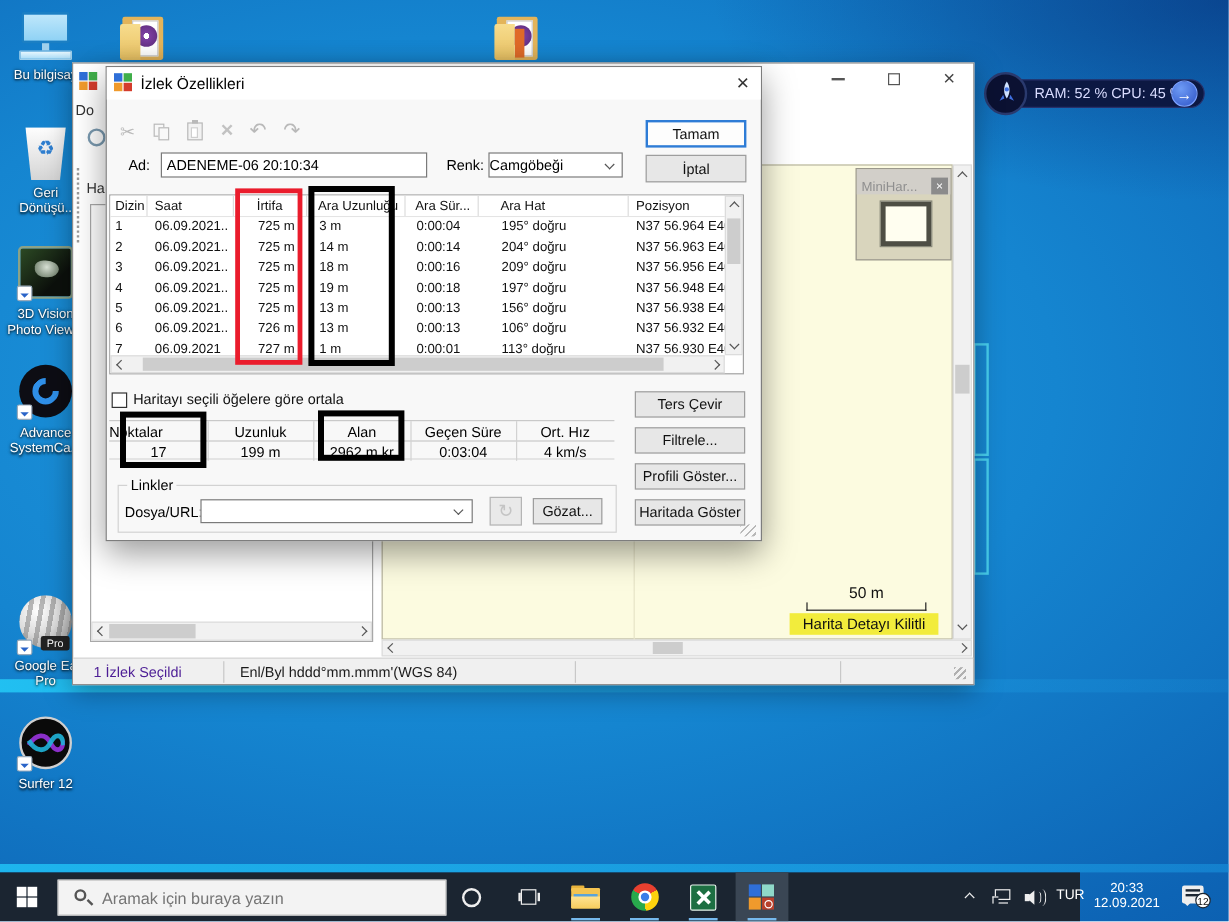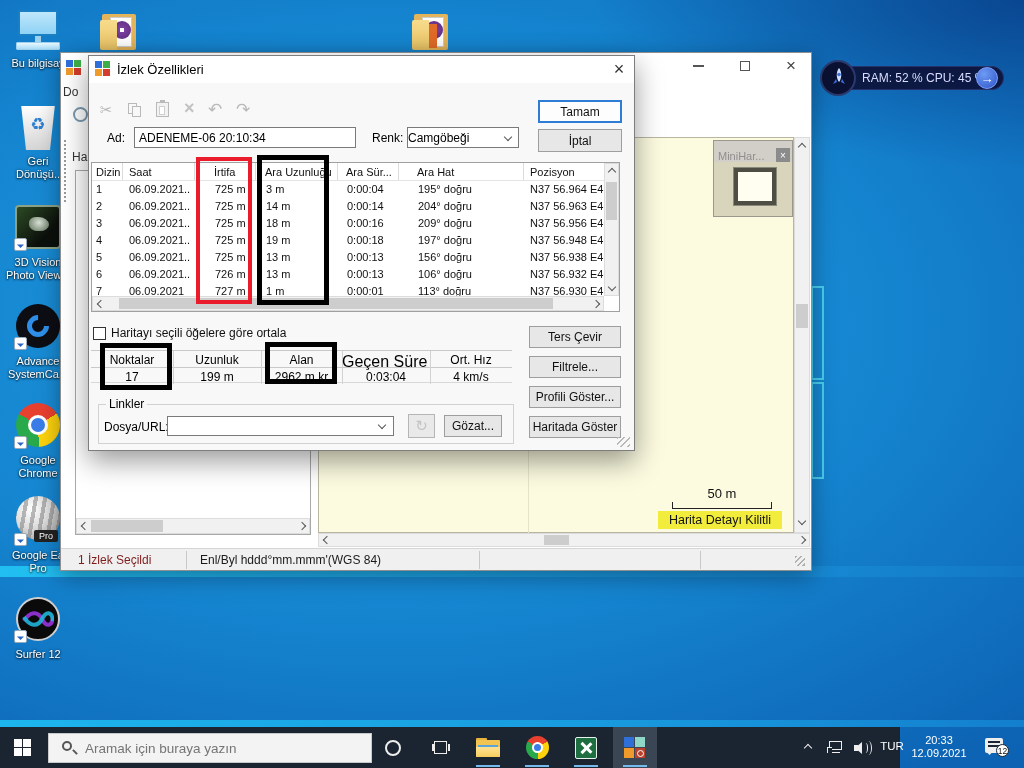--- a/index.html
+++ b/index.html
@@ -100,32 +100,20 @@
       <span class="a" style="left:14px;top:2px;width:44px;height:44px;border-radius:50%;background:#0d0d14"></span>
       <span class="a" style="left:25px;top:13px;width:22px;height:22px;border:5px solid #2f8fe8;border-right-color:transparent;border-radius:50%;transform:rotate(-45deg)"></span>
       <span class="badge-sc" style="left:12px;bottom:2px">
           <i></i>
         </span>
     </div>
     <div class="lbl">Advance
 SystemCa...</div>
   </div>
 
-  <div class="a dico" style="left:2px;top:401px">
-    <div style="position:relative;height:50px">
-      <span class="a" style="left:14px;top:2px;width:44px;height:44px;border-radius:50%;background:conic-gradient(from -60deg,#e8402f 0 33%,#fdd20d 33% 66%,#28a94c 66% 100%)"></span>
-      <span class="a" style="left:26px;top:14px;width:20px;height:20px;border-radius:50%;background:#fff"></span>
-      <span class="a" style="left:29px;top:17px;width:14px;height:14px;border-radius:50%;background:#3a7de8"></span>
-      <span class="badge-sc" style="left:12px;bottom:2px">
-          <i></i>
-        </span>
-    </div>
-    <div class="lbl">Google
-Chrome</div>
-  </div>
 
   <div class="a dico" style="left:2px;top:494px">
     <div style="position:relative;height:52px">
       <span class="a" style="left:14px;top:2px;width:44px;height:44px;border-radius:50%;background:repeating-linear-gradient(100deg,rgba(120,120,120,.5) 0 4px,rgba(255,255,255,0) 4px 9px),radial-gradient(circle at 35% 30%,#ffffff,#dcdcdc 45%,#8f8f8f 100%)"></span>
       <span class="a" style="left:32px;top:36px;background:#222;color:#fff;font-size:9px;padding:1px 5px;border-radius:2px">Pro</span>
       <span class="badge-sc" style="left:12px;bottom:0">
           <i></i>
         </span>
     </div>
     <div class="lbl">Google Ea
@@ -216,21 +204,21 @@
     <span class="a sbt" style="left:1px;top:166px;width:12px;height:24px"></span>
   </div>
 
   <div class="a sb" style="left:318px;top:533px;width:492px;height:14px">
     <span class="chev left a" style="left:5px;top:3px"></span>
     <span class="chev right a" style="left:480px;top:3px"></span>
     <span class="a sbt" style="left:225px;top:1px;width:25px;height:10px"></span>
   </div>
 
   <div class="a" style="left:61px;top:548px;width:750px;height:22px;background:#f0f0f0;border-top:1px solid #d5d5d5">
-    <span class="a" style="left:17px;top:4px;font-size:12px;color:#7f1d1d">1 İzlek Seçildi</span>
+    <span class="a" style="left:17px;top:4px;font-size:12px;color:#4c1d95">1 İzlek Seçildi</span>
     <span class="a" style="left:125px;top:2px;width:1px;height:18px;background:#c8c8c8"></span>
     <span class="a" style="left:139px;top:4px;font-size:12px;color:#1a1a1a">Enl/Byl hddd°mm.mmm'(WGS 84)</span>
     <span class="a" style="left:418px;top:2px;width:1px;height:18px;background:#c8c8c8"></span>
     <span class="a" style="left:639px;top:2px;width:1px;height:18px;background:#c8c8c8"></span>
     <span class="a" style="left:734px;top:7px;width:10px;height:10px;background:repeating-linear-gradient(135deg,#b0b0b0 0 1.5px,transparent 1.5px 4px)"></span>
   </div>
 
   <div class="a" style="left:88px;top:55px;width:547px;height:396px;background:#f8f8f8;border:1px solid #7d7d7d;box-shadow:0 10px 26px rgba(0,0,0,.4)"></div>
 
   <div class="a" style="left:89px;top:56px;width:545px;height:27px;background:#fff"></div>
@@ -375,24 +363,24 @@
 
   <div class="a" style="left:93px;top:327px;width:13px;height:13px;background:#fff;border:1px solid #333"></div>
   <div class="a" style="left:111px;top:326px;font-size:12px;color:#111">Haritayı seçili öğelere göre ortala</div>
 
   <div class="a" style="left:91px;top:350px;width:421px;height:33px;border-top:1px solid #c9c9c9;border-bottom:1px solid #d8d8d8">
     <span class="a" style="left:0;top:16px;width:421px;height:1px;background:#c9c9c9"></span>
     <span class="a" style="left:82px;top:0;width:1px;height:33px;background:#d2d2d2"></span>
     <span class="a" style="left:170px;top:0;width:1px;height:33px;background:#d2d2d2"></span>
     <span class="a" style="left:251px;top:0;width:1px;height:33px;background:#d2d2d2"></span>
     <span class="a" style="left:339px;top:0;width:1px;height:33px;background:#d2d2d2"></span>
-    <span class="a" style="left:0;top:2px;width:82px;text-align:center;font-size:12px">Noktalar</span>
+    <span class="a" style="left:0;top:2px;width:82px;font-size:12px">Noktalar</span>
     <span class="a" style="left:82px;top:2px;width:88px;text-align:center;font-size:12px">Uzunluk</span>
     <span class="a" style="left:170px;top:2px;width:81px;text-align:center;font-size:12px">Alan</span>
-    <span class="a" style="left:251px;top:2px;width:88px;text-align:left;font-size:16px">Geçen Süre</span>
+    <span class="a" style="left:251px;top:2px;width:88px;text-align:center;font-size:12px">Geçen Süre</span>
     <span class="a" style="left:339px;top:2px;width:82px;text-align:center;font-size:12px">Ort. Hız</span>
     <span class="a" style="left:0;top:19px;width:82px;text-align:center;font-size:12px">17</span>
     <span class="a" style="left:82px;top:19px;width:88px;text-align:center;font-size:12px">199 m</span>
     <span class="a" style="left:170px;top:19px;width:81px;text-align:center;font-size:12px">2962 m kr</span>
     <span class="a" style="left:251px;top:19px;width:88px;text-align:center;font-size:12px">0:03:04</span>
     <span class="a" style="left:339px;top:19px;width:82px;text-align:center;font-size:12px">4 km/s</span>
   </div>
   <div class="a anno" style="left:100px;top:343px;width:72px;height:47px;border:5px solid #000"></div>
   <div class="a anno" style="left:265px;top:342px;width:72px;height:42px;border:5px solid #000"></div>
 

